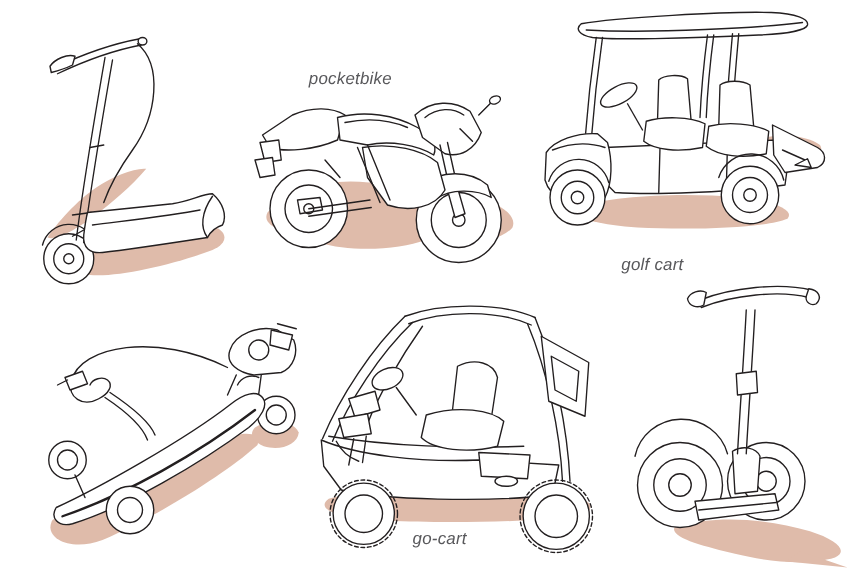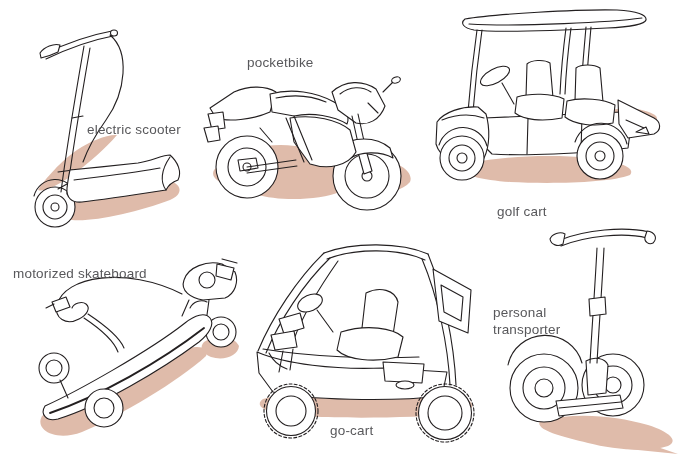--- a/index.html
+++ b/index.html
@@ -15,21 +15,21 @@
     background:var(--page-bg);
     font-family:"Liberation Sans",sans-serif;
   }
   .illus{position:absolute;}
   .illus svg{display:block;width:100%;height:100%;color:var(--line-color);}
   .shadow{fill:var(--shadow-color);stroke:none;}
   .ln{fill:none;stroke:currentColor;stroke-width:1.1;stroke-linecap:round;stroke-linejoin:round;}
   .fw{fill:#ffffff;stroke:currentColor;stroke-width:1.1;stroke-linecap:round;stroke-linejoin:round;}
   .thick{stroke-width:1.9;}
   .caption{
-    position:absolute;font-size:13.5px;letter-spacing:.2px;
+    position:absolute;font-style:italic;font-size:13.5px;letter-spacing:.2px;
     color:var(--label-color);white-space:nowrap;
   }
   .caption.wrap{white-space:normal;line-height:1.25;}
 </style>
 </head>
 <body>
 
 <div class="canvas">
 
   <div class="illus" style="left:20px;top:22px;width:175px;height:212px">
@@ -291,20 +291,17 @@
       </g>
       <g>
         <path class="ln" d="M60,25 C85,15 124,11 149,17"></path>
         <path class="ln" d="M61,31 C86,21 124,17 147,23"></path>
         <path class="fw" d="M50,24 C52,19 60,16 65,19 L63,29 C58,32 51,30 50,24 Z"></path>
         <path class="fw" d="M147,16 C155,17 158,23 153,28 C149,30 144,27 145,22 Z"></path>
       </g>
     </svg>
   </div>
 
-  <div class="caption" style="left:87px;top:122px">electric scooter</div>
   <div class="caption" style="left:247px;top:55px">pocketbike</div>
   <div class="caption" style="left:497px;top:204px">golf cart</div>
-  <div class="caption" style="left:13px;top:266px">motorized skateboard</div>
   <div class="caption" style="left:330px;top:423px">go-cart</div>
-  <div class="caption wrap" style="left:493px;top:305px;width:92px">personal transporter</div>
 
 </div>
 
 </body></html>

